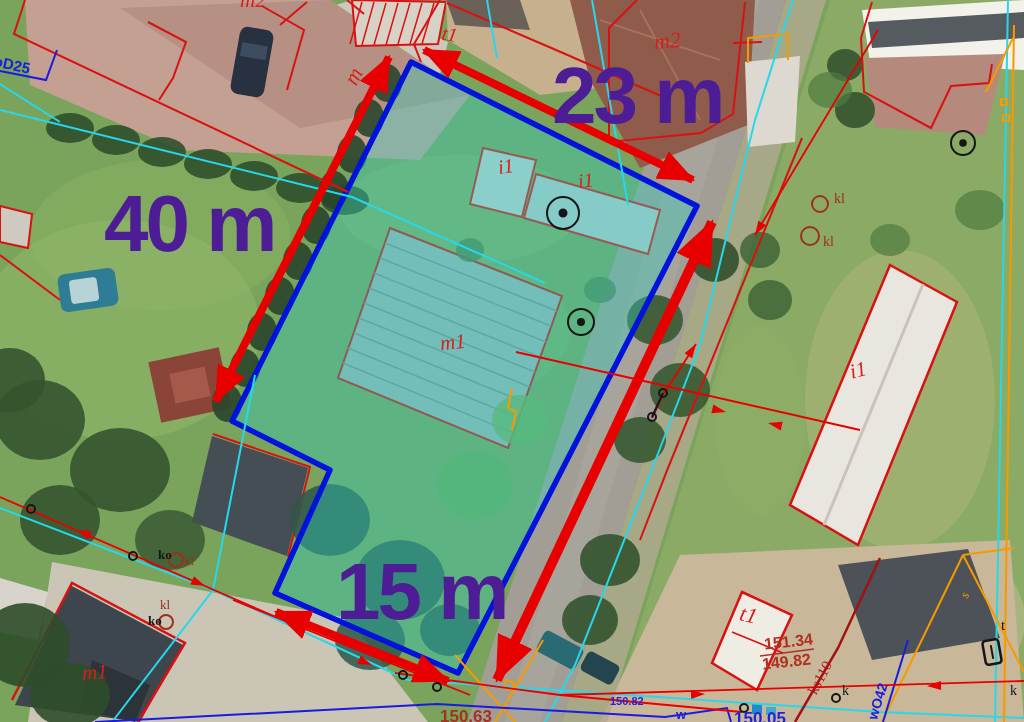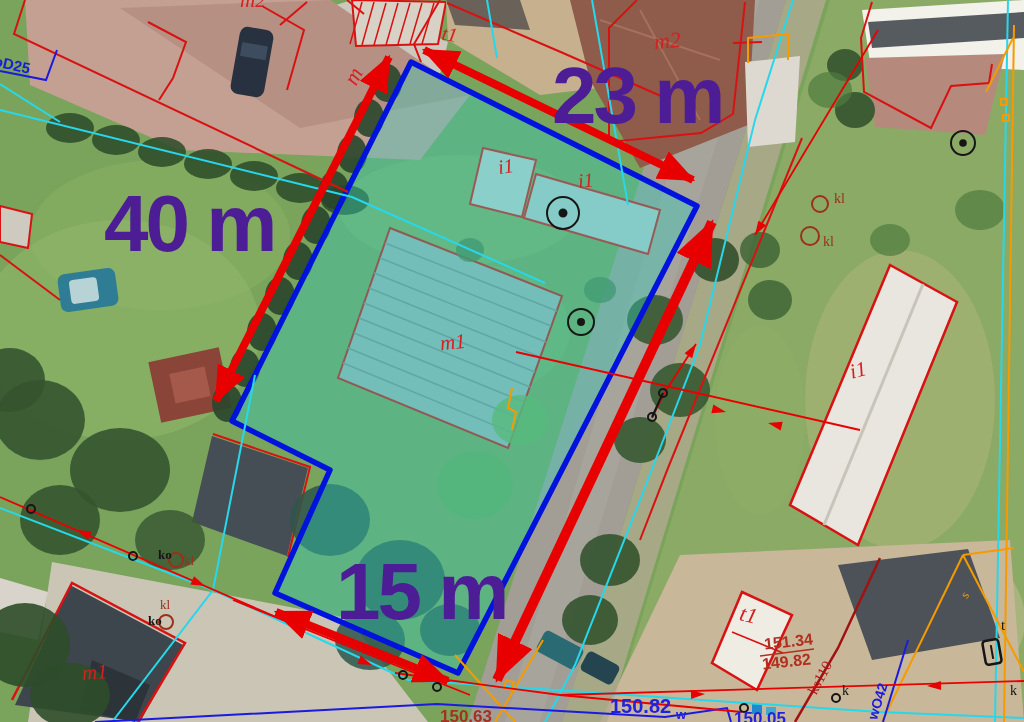--- a/index.html
+++ b/index.html
@@ -302,17 +302,17 @@
 <span class="lbl small" style="left:148px;top:614px;font-size:13px;color:#151515;font-weight:700;">ko</span>
 <span class="lbl small" style="left:812px;top:686px;font-size:15px;color:#b01515;transform:rotate(-62deg);transform-origin:0 50%;">ks110</span>
 <span class="lbl tech" style="left:872px;top:712px;font-size:14px;color:#1b1bdf;transform:rotate(-73deg);transform-origin:0 50%;">wO42</span>
 <span class="lbl small" style="left:842px;top:684px;font-size:14px;color:#111;">k</span>
 <span class="lbl small" style="left:1010px;top:684px;font-size:14px;color:#111;">k</span>
 <span class="lbl small" style="left:1001px;top:618px;font-size:15px;color:#111;">t</span>
 <span class="lbl small" style="left:962px;top:588px;font-size:13px;color:#f59b00;transform:rotate(-55deg);">s</span>
 
 <span class="lbl tech" style="left:764px;top:634px;font-size:16px;color:#b03020;transform:rotate(-6deg);">151.34</span>
 <span class="lbl tech" style="left:762px;top:654px;font-size:16px;color:#b03020;transform:rotate(-6deg);">149.82</span>
-<span class="lbl tech" style="left:610px;top:696px;font-size:20px;color:#2222dd;">150.82</span>
+<span class="lbl tech" style="left:610px;top:696px;font-size:11px;color:#2222dd;">150.82</span>
 <span class="lbl tech" style="left:440px;top:708px;font-size:17px;color:#a63020;">150.63</span>
 <span class="lbl tech" style="left:734px;top:710px;font-size:17px;color:#2222dd;">150.05</span>
 <span class="lbl tech" style="left:676px;top:708px;font-size:13px;color:#2222dd;">w</span>
 </div>
 
 </body></html>

